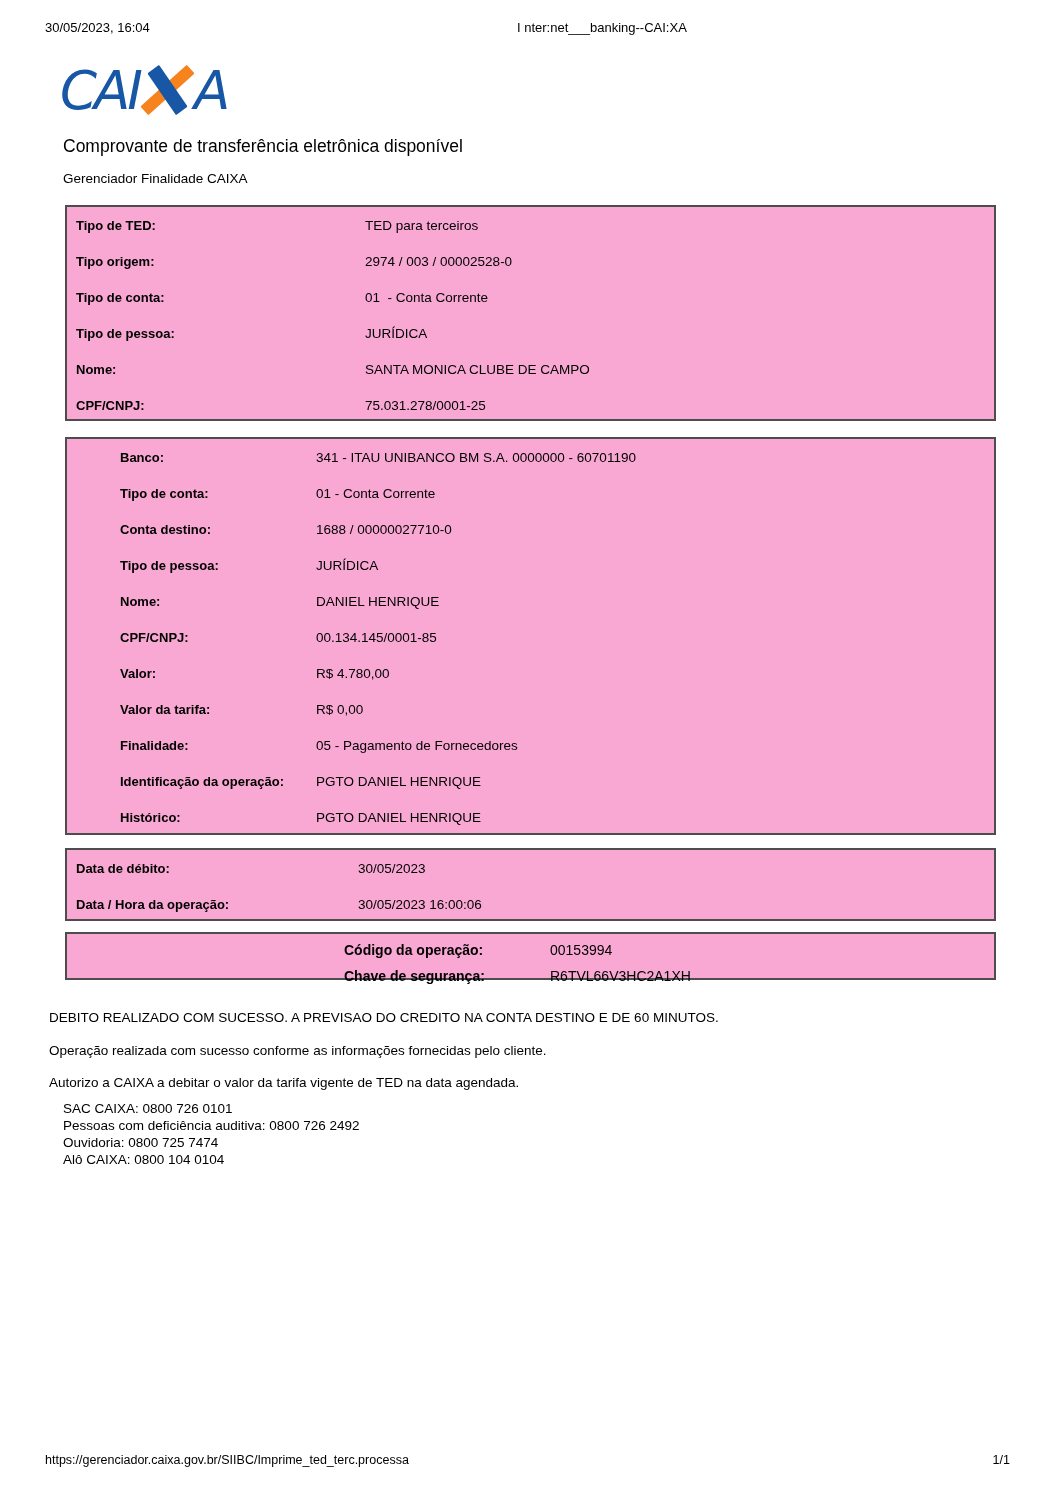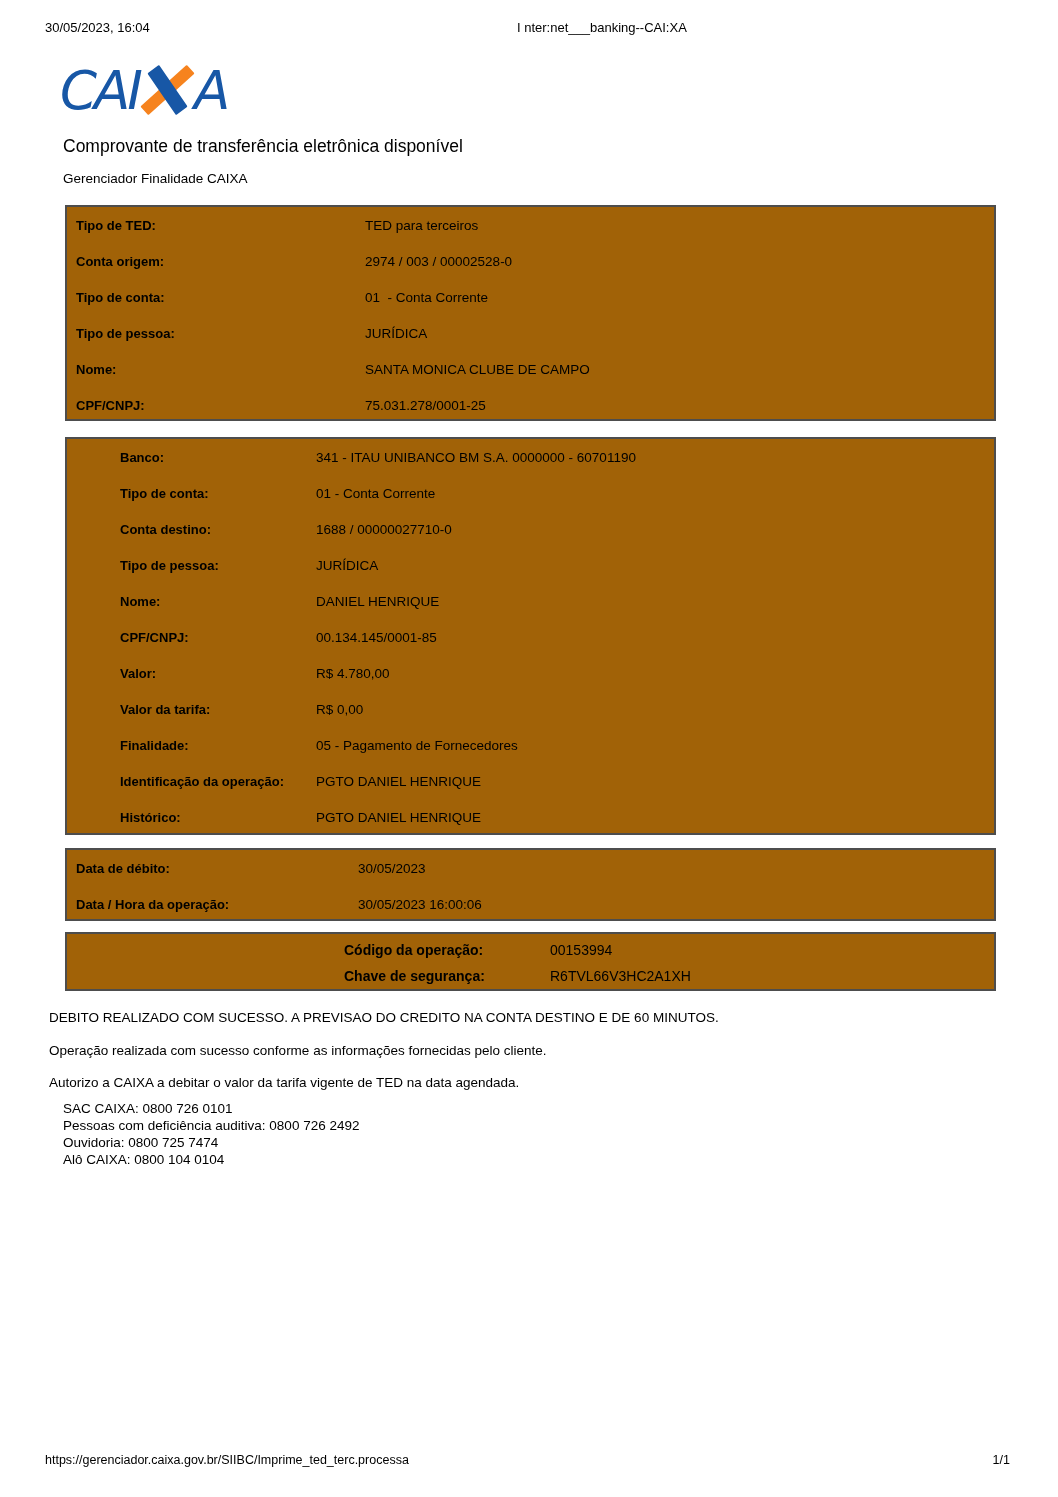--- a/index.html
+++ b/index.html
@@ -31,26 +31,26 @@
   .xbar { position: absolute; left: 16px; top: -8px; width: 13px; height: 56px; border-radius: 1px; }
   .xorange { background: #f6831e; transform: rotate(42deg); }
   .xblue   { background: #1757a6; transform: rotate(-42deg); z-index: 2; }
 
   .doc-title { position: absolute; left: 63px; top: 136px; font-size: 17.5px; font-weight: normal; }
   .doc-subtitle { position: absolute; left: 63px; top: 171px; font-size: 13.5px; }
 
   
   .box {
     position: absolute; left: 65px; width: 931px;
-    border: 2px solid #4d4d4d; background: #a16207;
+    border: 2px solid #4d4d4d; background: #f9a8d4;
   }
   .box1 { top: 205px; height: 216px; }
   .box2 { top: 437px; height: 398px; }
   .box3 { top: 848px; height: 73px; }
-  .box4 { top: 932px; height: 59px; padding-top: 3px; }
+  .box4 { top: 932px; height: 48px; padding-top: 3px; }
   .row { display: flex; align-items: center; height: 36px; padding-left: 9px; }
   .box4 .row { height: 26px; padding-left: 277px; }
   .lbl { font-weight: bold; font-size: 13px; flex: 0 0 auto; }
   .box1 .lbl { width: 289px; }
   .box2 .lbl { width: 240px; padding-left: 44px; }
   .box3 .lbl { width: 282px; }
   .box4 .lbl { width: 206px; font-size: 14px; }
   .val { font-size: 13.5px; white-space: pre-wrap; }
   .box4 .val { font-size: 14px; }
 
@@ -81,21 +81,21 @@
   <div class="doc-subtitle">Gerenciador Finalidade CAIXA</div>
 
   <div class="box box1">
 
       <div class="row">
         <span class="lbl">Tipo de TED:</span>
         <span class="val">TED para terceiros</span>
       </div>
 
       <div class="row">
-        <span class="lbl">Conta origem:</span>
+        <span class="lbl">Tipo origem:</span>
         <span class="val">2974 / 003 / 00002528-0</span>
       </div>
 
       <div class="row">
         <span class="lbl">Tipo de conta:</span>
         <span class="val">01  - Conta Corrente</span>
       </div>
 
       <div class="row">
         <span class="lbl">Tipo de pessoa:</span>

